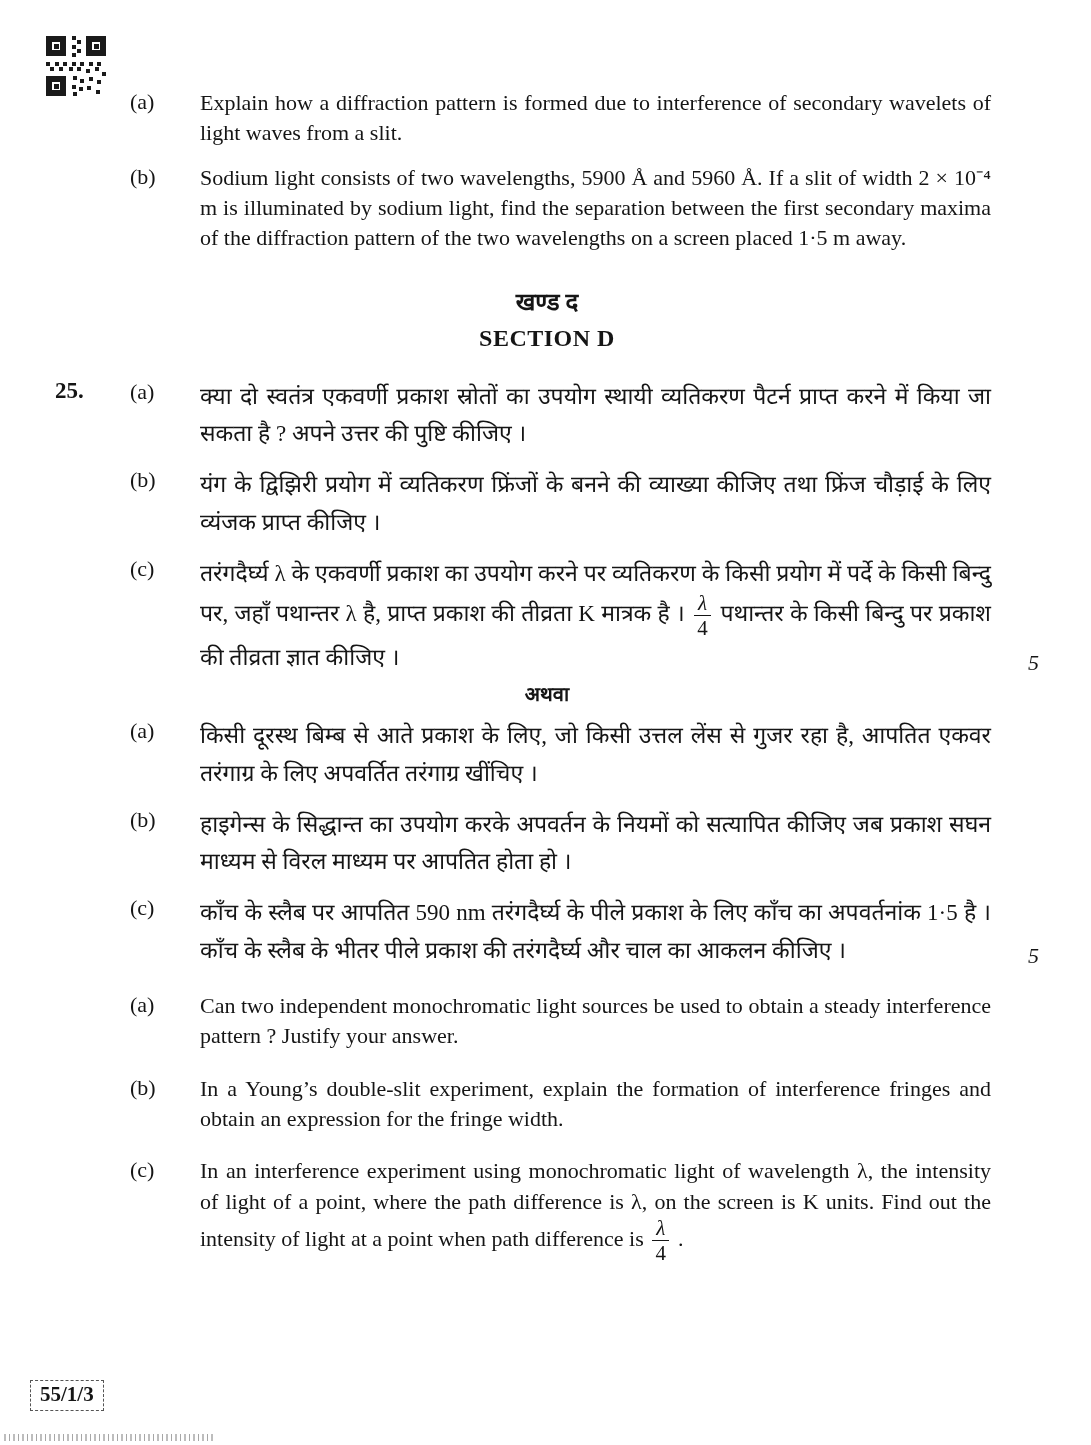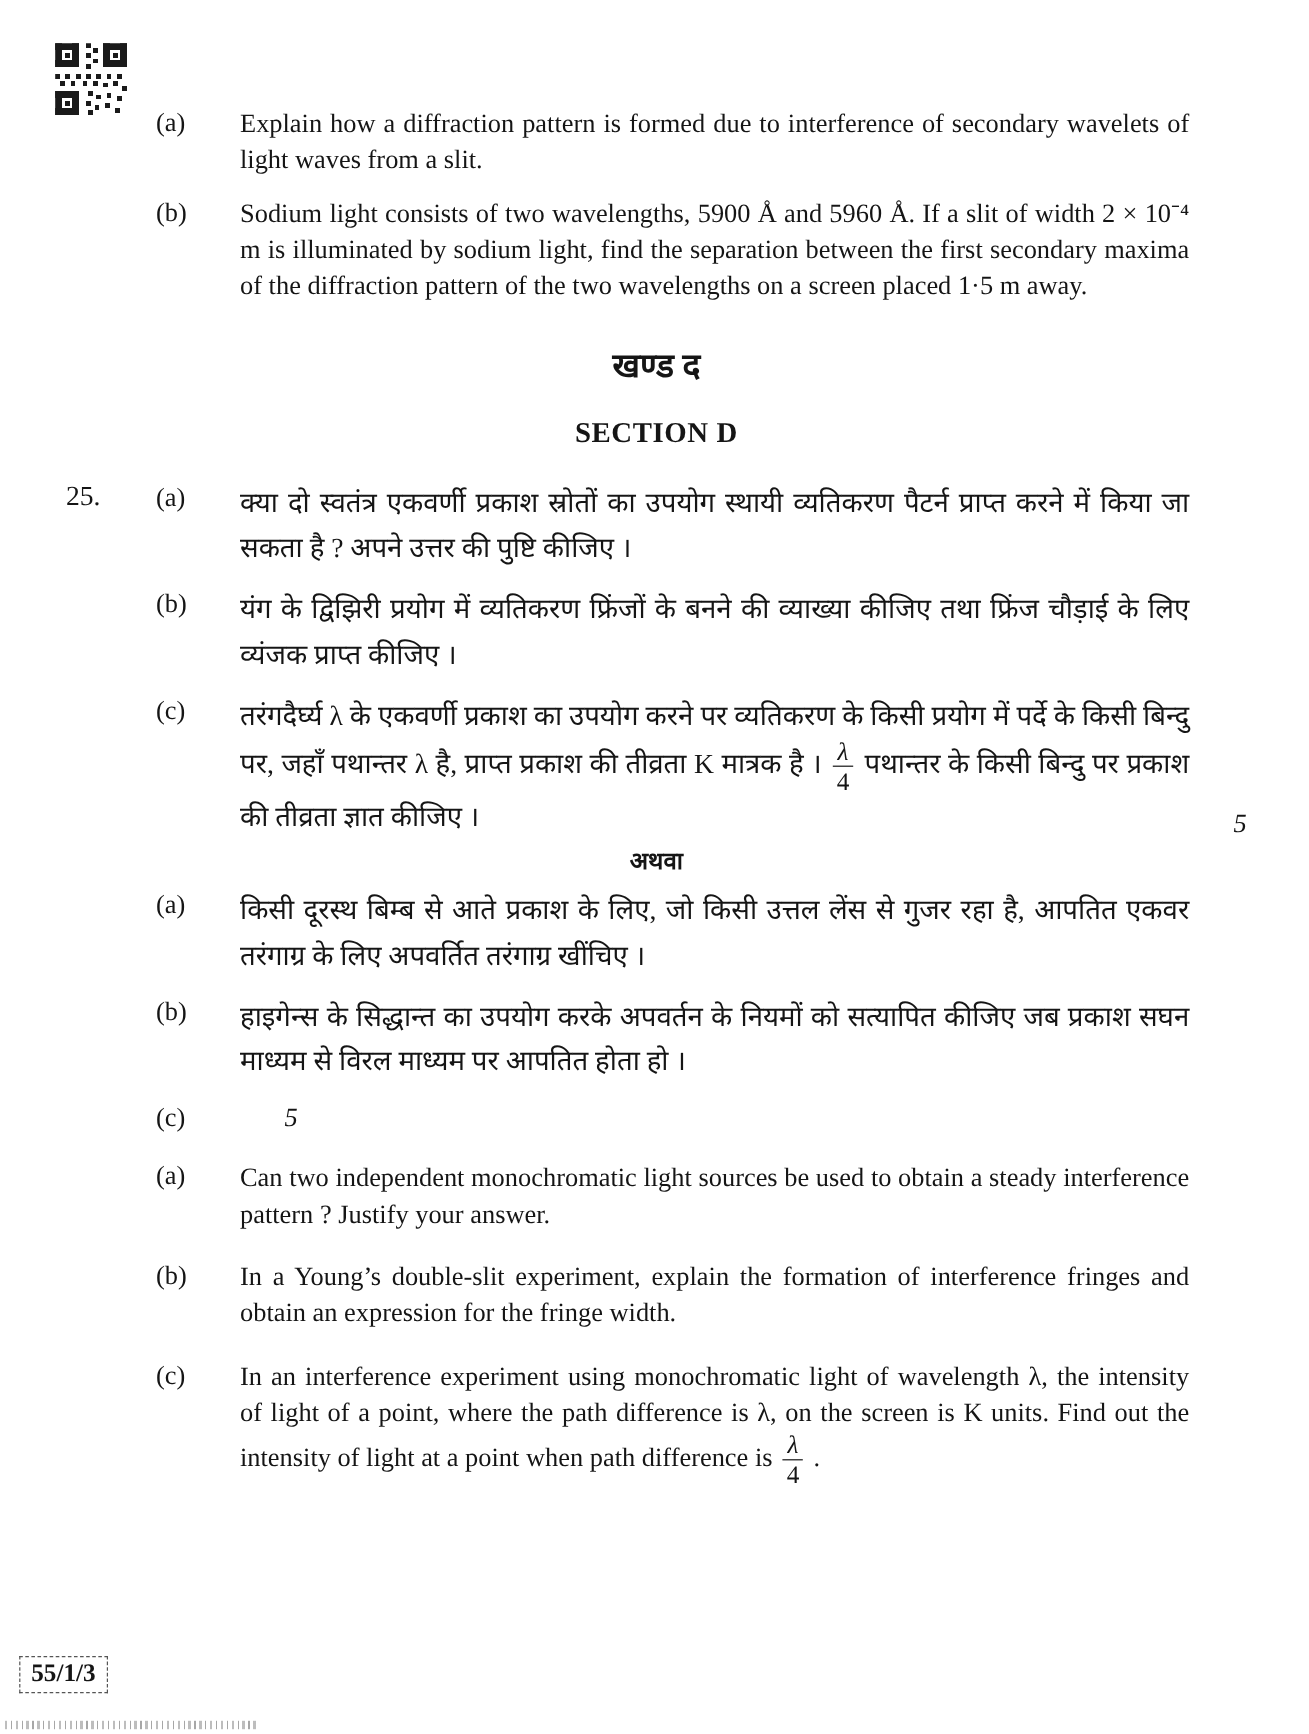--- a/index.html
+++ b/index.html
@@ -13,43 +13,43 @@
     overflow:hidden;
   }
   .qr {
     position:absolute; top:36px; left:46px;
     width:60px; height:60px;
   }
   .content {
     position:absolute; left:55px; right:52px; top:88px;
   }
   .row { display:flex; align-items:flex-start; }
-  .qnum { width:75px; font-weight:normal; font-size:23px; flex:0 0 75px; }
+  .qnum { width:75px; font-weight:bold; font-size:23px; flex:0 0 75px; }
   .plabel { width:70px; flex:0 0 70px; font-size:22px; padding-top:1px; }
   .ptext { flex:1 1 auto; text-align:justify; }
   .marks { width:48px; flex:0 0 48px; text-align:right; font-style:italic; font-size:22px; align-self:flex-end; }
   .en .ptext { font-size:22px; line-height:1.38; }
   .hi .ptext { font-size:23px; line-height:1.62; }
   .mb-sm { margin-bottom:14px; }
   .mb-md { margin-bottom:22px; }
   .mb-lg { margin-bottom:30px; }
   .center-head { text-align:center; font-weight:bold; }
-  .head-hi { font-size:28px; margin:26px 0 26px 0; }
+  .head-hi { font-size:24px; margin:26px 0 8px 0; }
   .head-en { font-size:24px; letter-spacing:0.5px; margin:0 0 26px 0; }
   .or-hi { font-size:20px; margin:4px 0 10px 0; }
   .or-en { font-size:24px; margin:14px 0 0 0; }
   .frac {
     display:inline-block; vertical-align:middle;
     text-align:center; line-height:1.05; font-size:21px;
     margin:0 3px;
   }
   .frac .num { display:block; border-bottom:1.4px solid #151515; padding:0 4px 1px 4px; font-style:italic; }
   .frac .den { display:block; padding-top:1px; }
   .footer-code {
-    position:absolute; left:16px; bottom:34px;
+    position:absolute; left:30px; bottom:34px;
     border:1.6px dashed #555;
     padding:1px 9px 3px 9px;
     font-size:21px; font-weight:bold;
   }
   .footer-page {
     position:absolute; left:0; right:0; bottom:40px;
     text-align:center; font-size:21px;
   }
   .barcode {
     position:absolute; left:4px; bottom:4px;
@@ -168,20 +168,21 @@
     <div class="row hi mb-sm">
       <div class="qnum"></div>
       <div class="plabel">(b)</div>
       <div class="ptext">हाइगेन्स के सिद्धान्त का उपयोग करके अपवर्तन के नियमों को सत्यापित कीजिए जब प्रकाश सघन माध्यम से विरल माध्यम पर आपतित होता हो ।</div>
       <div class="marks"></div>
     </div>
 
     <div class="row hi mb-md">
       <div class="qnum"></div>
       <div class="plabel">(c)</div>
+      <div class="ptext">काँच के स्लैब पर आपतित 590 nm तरंगदैर्घ्य के पीले प्रकाश के लिए काँच का अपवर्तनांक 1·5 है । काँच के स्लैब के भीतर पीले प्रकाश की तरंगदैर्घ्य और चाल का आकलन कीजिए ।</div>
       <div class="marks">5</div>
     </div>
 
     <div class="row en mb-md">
       <div class="qnum"></div>
       <div class="plabel">(a)</div>
       <div class="ptext">Can two independent monochromatic light sources be used to obtain a steady interference pattern ? Justify your answer.</div>
       <div class="marks"></div>
     </div>
 

